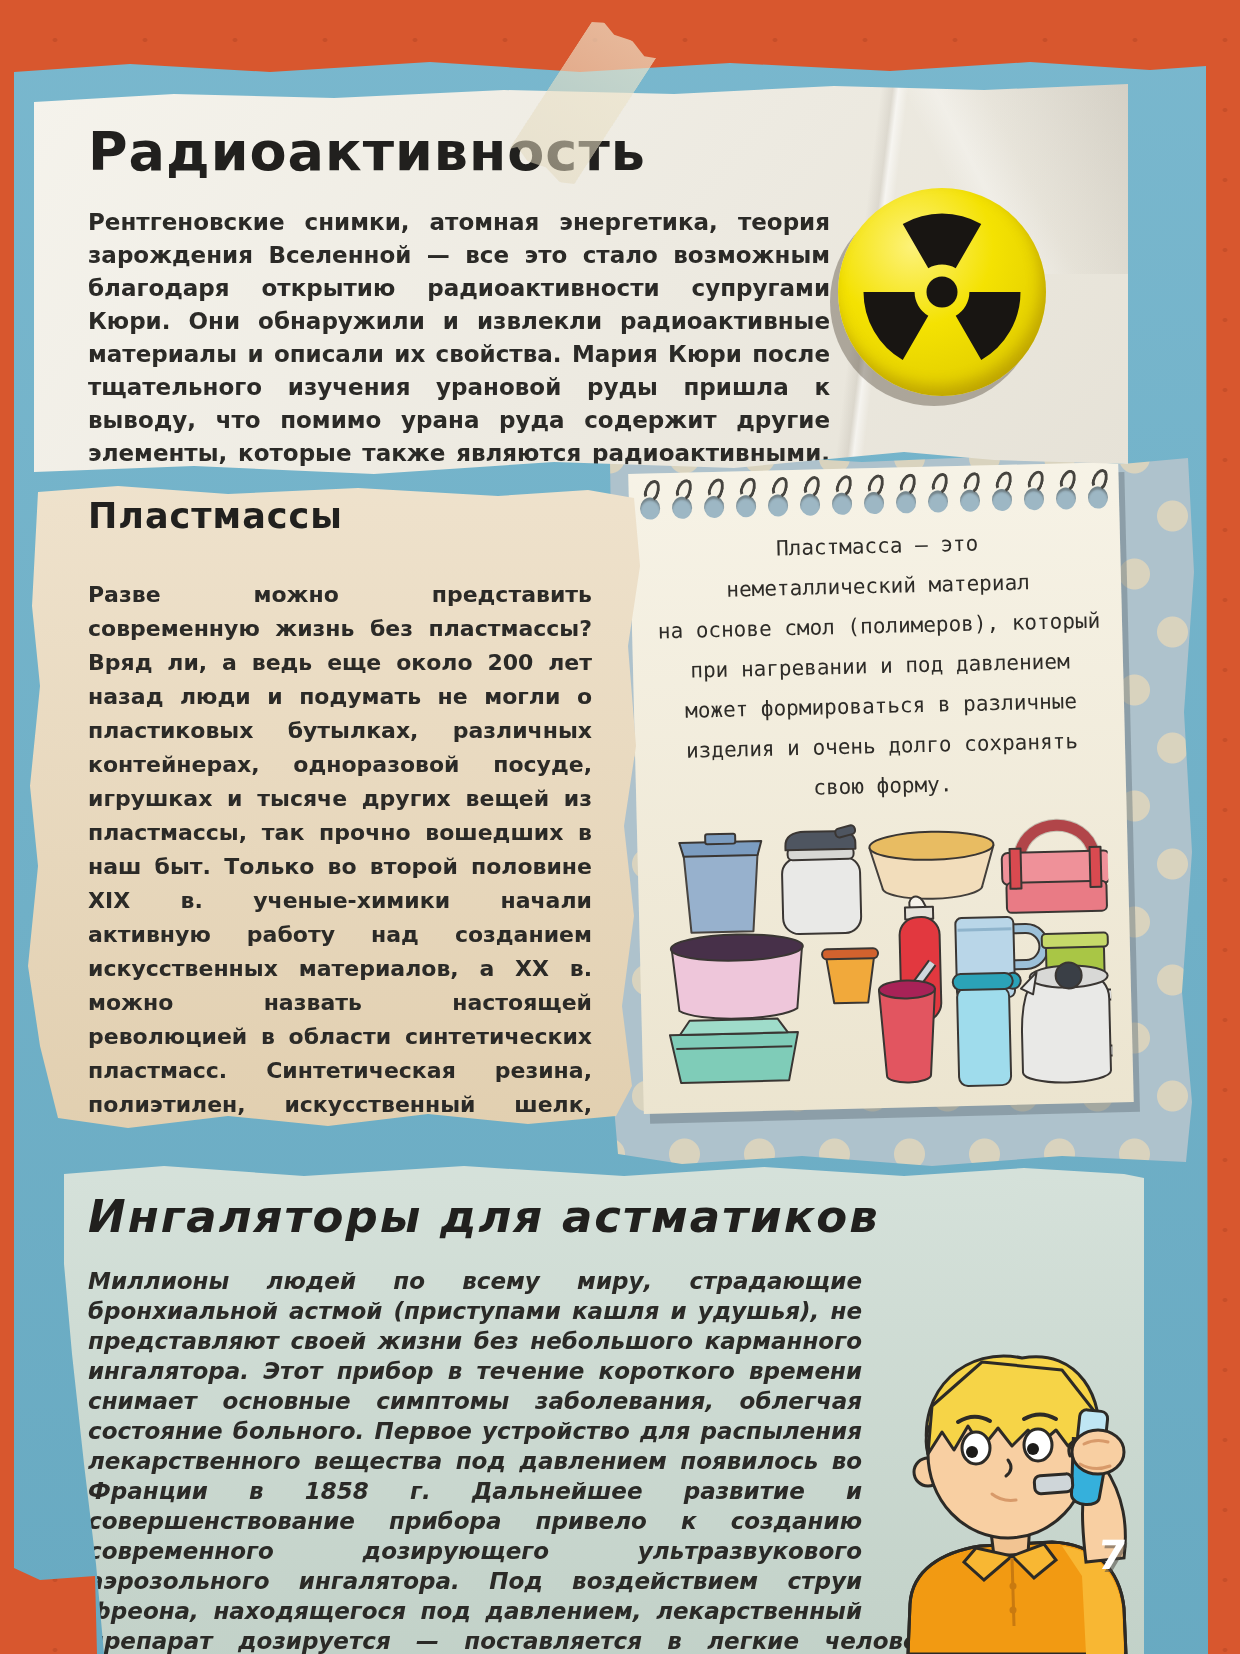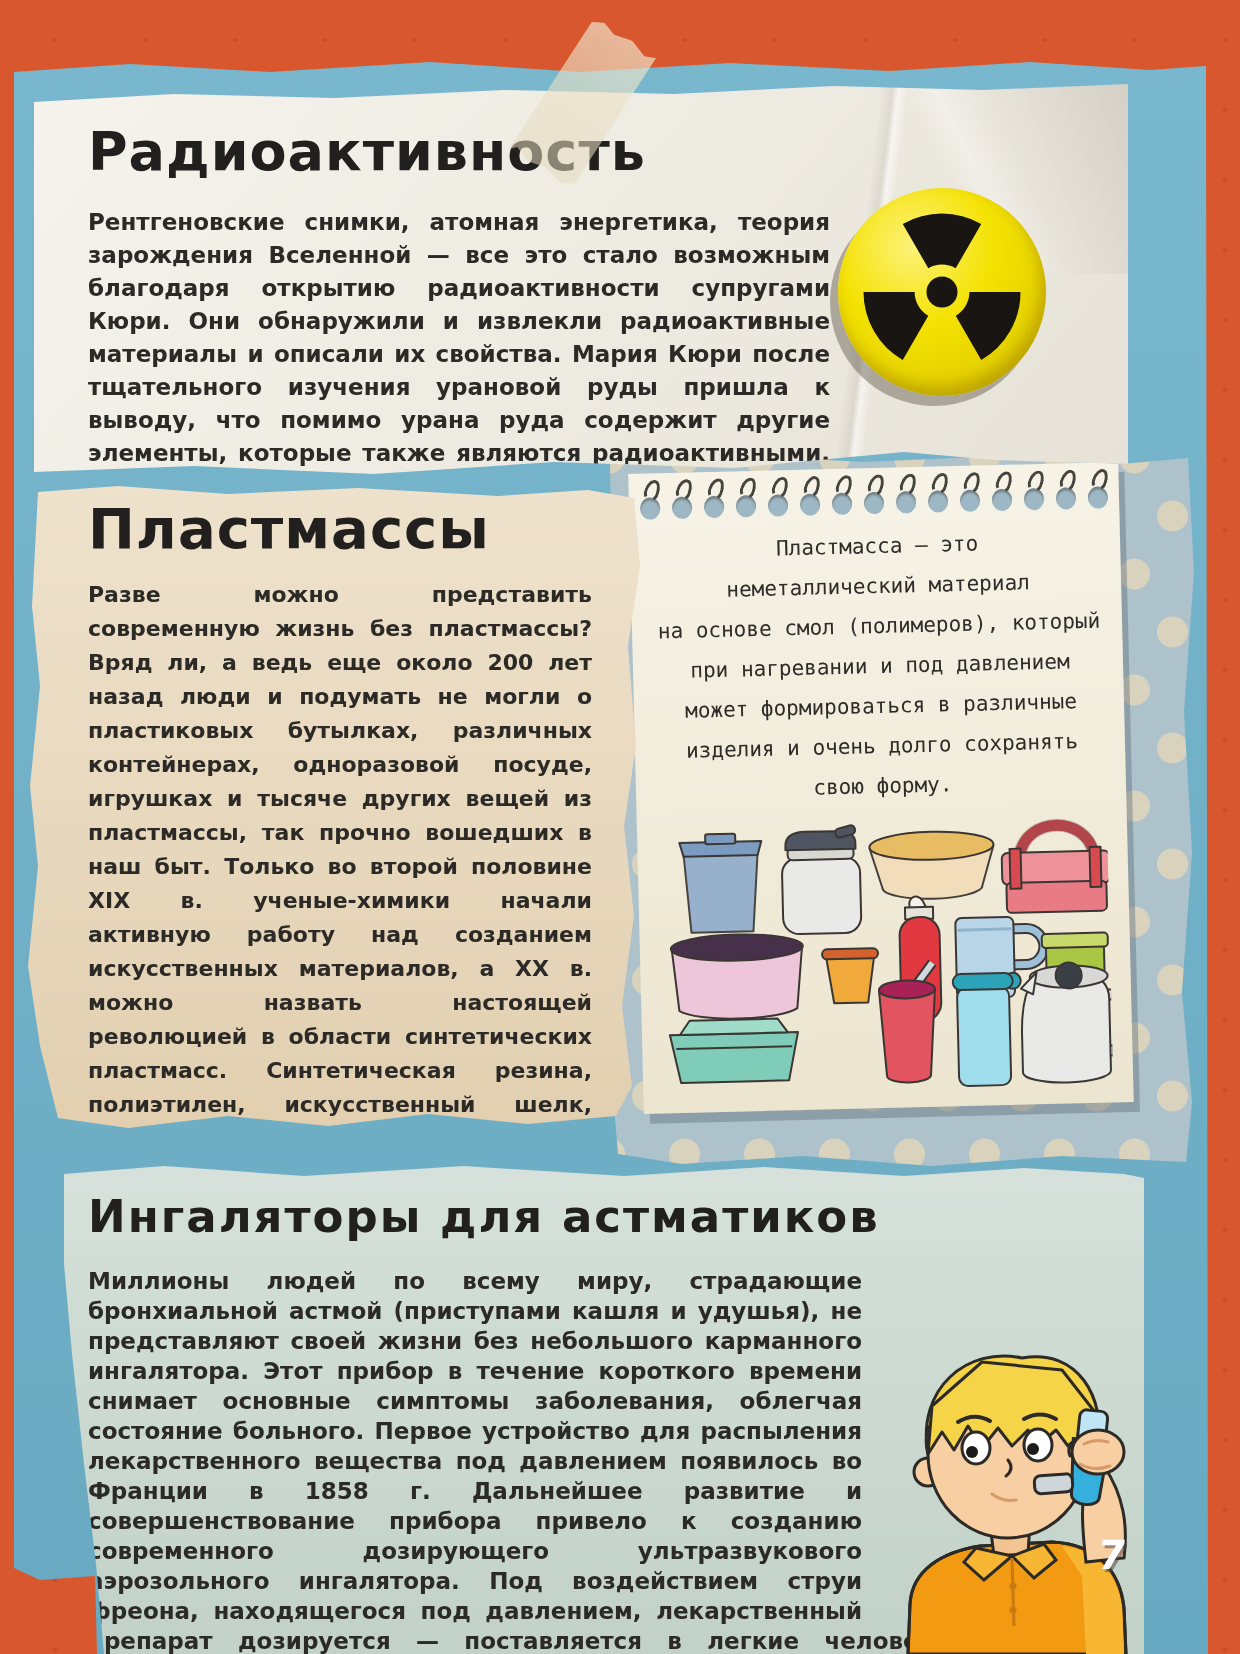--- a/index.html
+++ b/index.html
@@ -86,32 +86,32 @@
 
   
   .tan-paper { position:absolute; left:28px; top:486px; width:612px; height:644px; z-index:3;
     background:#e9d8bb;
     background-image:linear-gradient(rgba(255,255,255,.25), rgba(160,130,80,.10));
     clip-path: polygon(10px 6px,90px 0,200px 8px,330px 2px,470px 10px,560px 4px,606px 12px,
       612px 80px,600px 160px,608px 260px,596px 340px,606px 430px,594px 520px,604px 600px,588px 630px,
       500px 638px,400px 628px,300px 640px,200px 630px,100px 642px,30px 632px,
       12px 560px,0 480px,10px 380px,2px 300px,12px 200px,4px 120px);
     filter: drop-shadow(0 8px 0 rgba(86,76,66,.55)) drop-shadow(-3px 2px 0 rgba(86,76,66,.3)); }
-  .plastics-title { position:absolute; left:60px; top:10px; font-size:56px; font-weight:bold;
+  .plastics-title { position:absolute; left:60px; top:10px; font-size:35px; font-weight:bold;
     color:#21201e; letter-spacing:1px; }
   .plastics-body { position:absolute; left:60px; top:92px; width:504px;
     font-size:22px; line-height:34px; font-weight:bold; color:#2b2a27; text-align:justify; }
 
   
   .sage-paper { position:absolute; left:44px; top:1164px; width:1100px; height:490px; z-index:3;
     background:#cbdad1;
     background-image:linear-gradient(rgba(255,255,255,.2), rgba(90,110,100,.08));
     clip-path: polygon(20px 10px,120px 2px,260px 12px,420px 2px,580px 12px,720px 3px,860px 12px,
       980px 4px,1080px 10px,1100px 14px,1100px 490px,60px 490px,52px 400px,40px 300px,28px 190px,20px 100px);
-    filter: drop-shadow(0 -7px 0 rgba(96,87,77,.75)) drop-shadow(6px 0 0 rgba(96,87,77,.45)); }
+    filter: drop-shadow(0 -7px 0 rgba(96,87,77,.75)) drop-shadow(6px 0 0 rgba(96,87,77,.45)); font-style: italic; }
   .inhaler-title { position:absolute; left:44px; top:26px; font-size:45px; font-weight:bold;
     color:#21201e; letter-spacing:2px; }
   .inhaler-flow { position:absolute; left:44px; top:102px; width:1014px;
     font-size:23px; line-height:30px; font-weight:bold; color:#2b2a27; text-align:justify; }
   .boy-float { float:right; width:240px; height:300px; margin-top:60px; }
 
   .boy-art { position:absolute; left:872px; top:1336px; z-index:4; }
 
   .page-number { position:absolute; left:1098px; top:1532px; z-index:6;
     font-size:40px; font-weight:bold; color:#ffffff; transform:skewX(-8deg);

